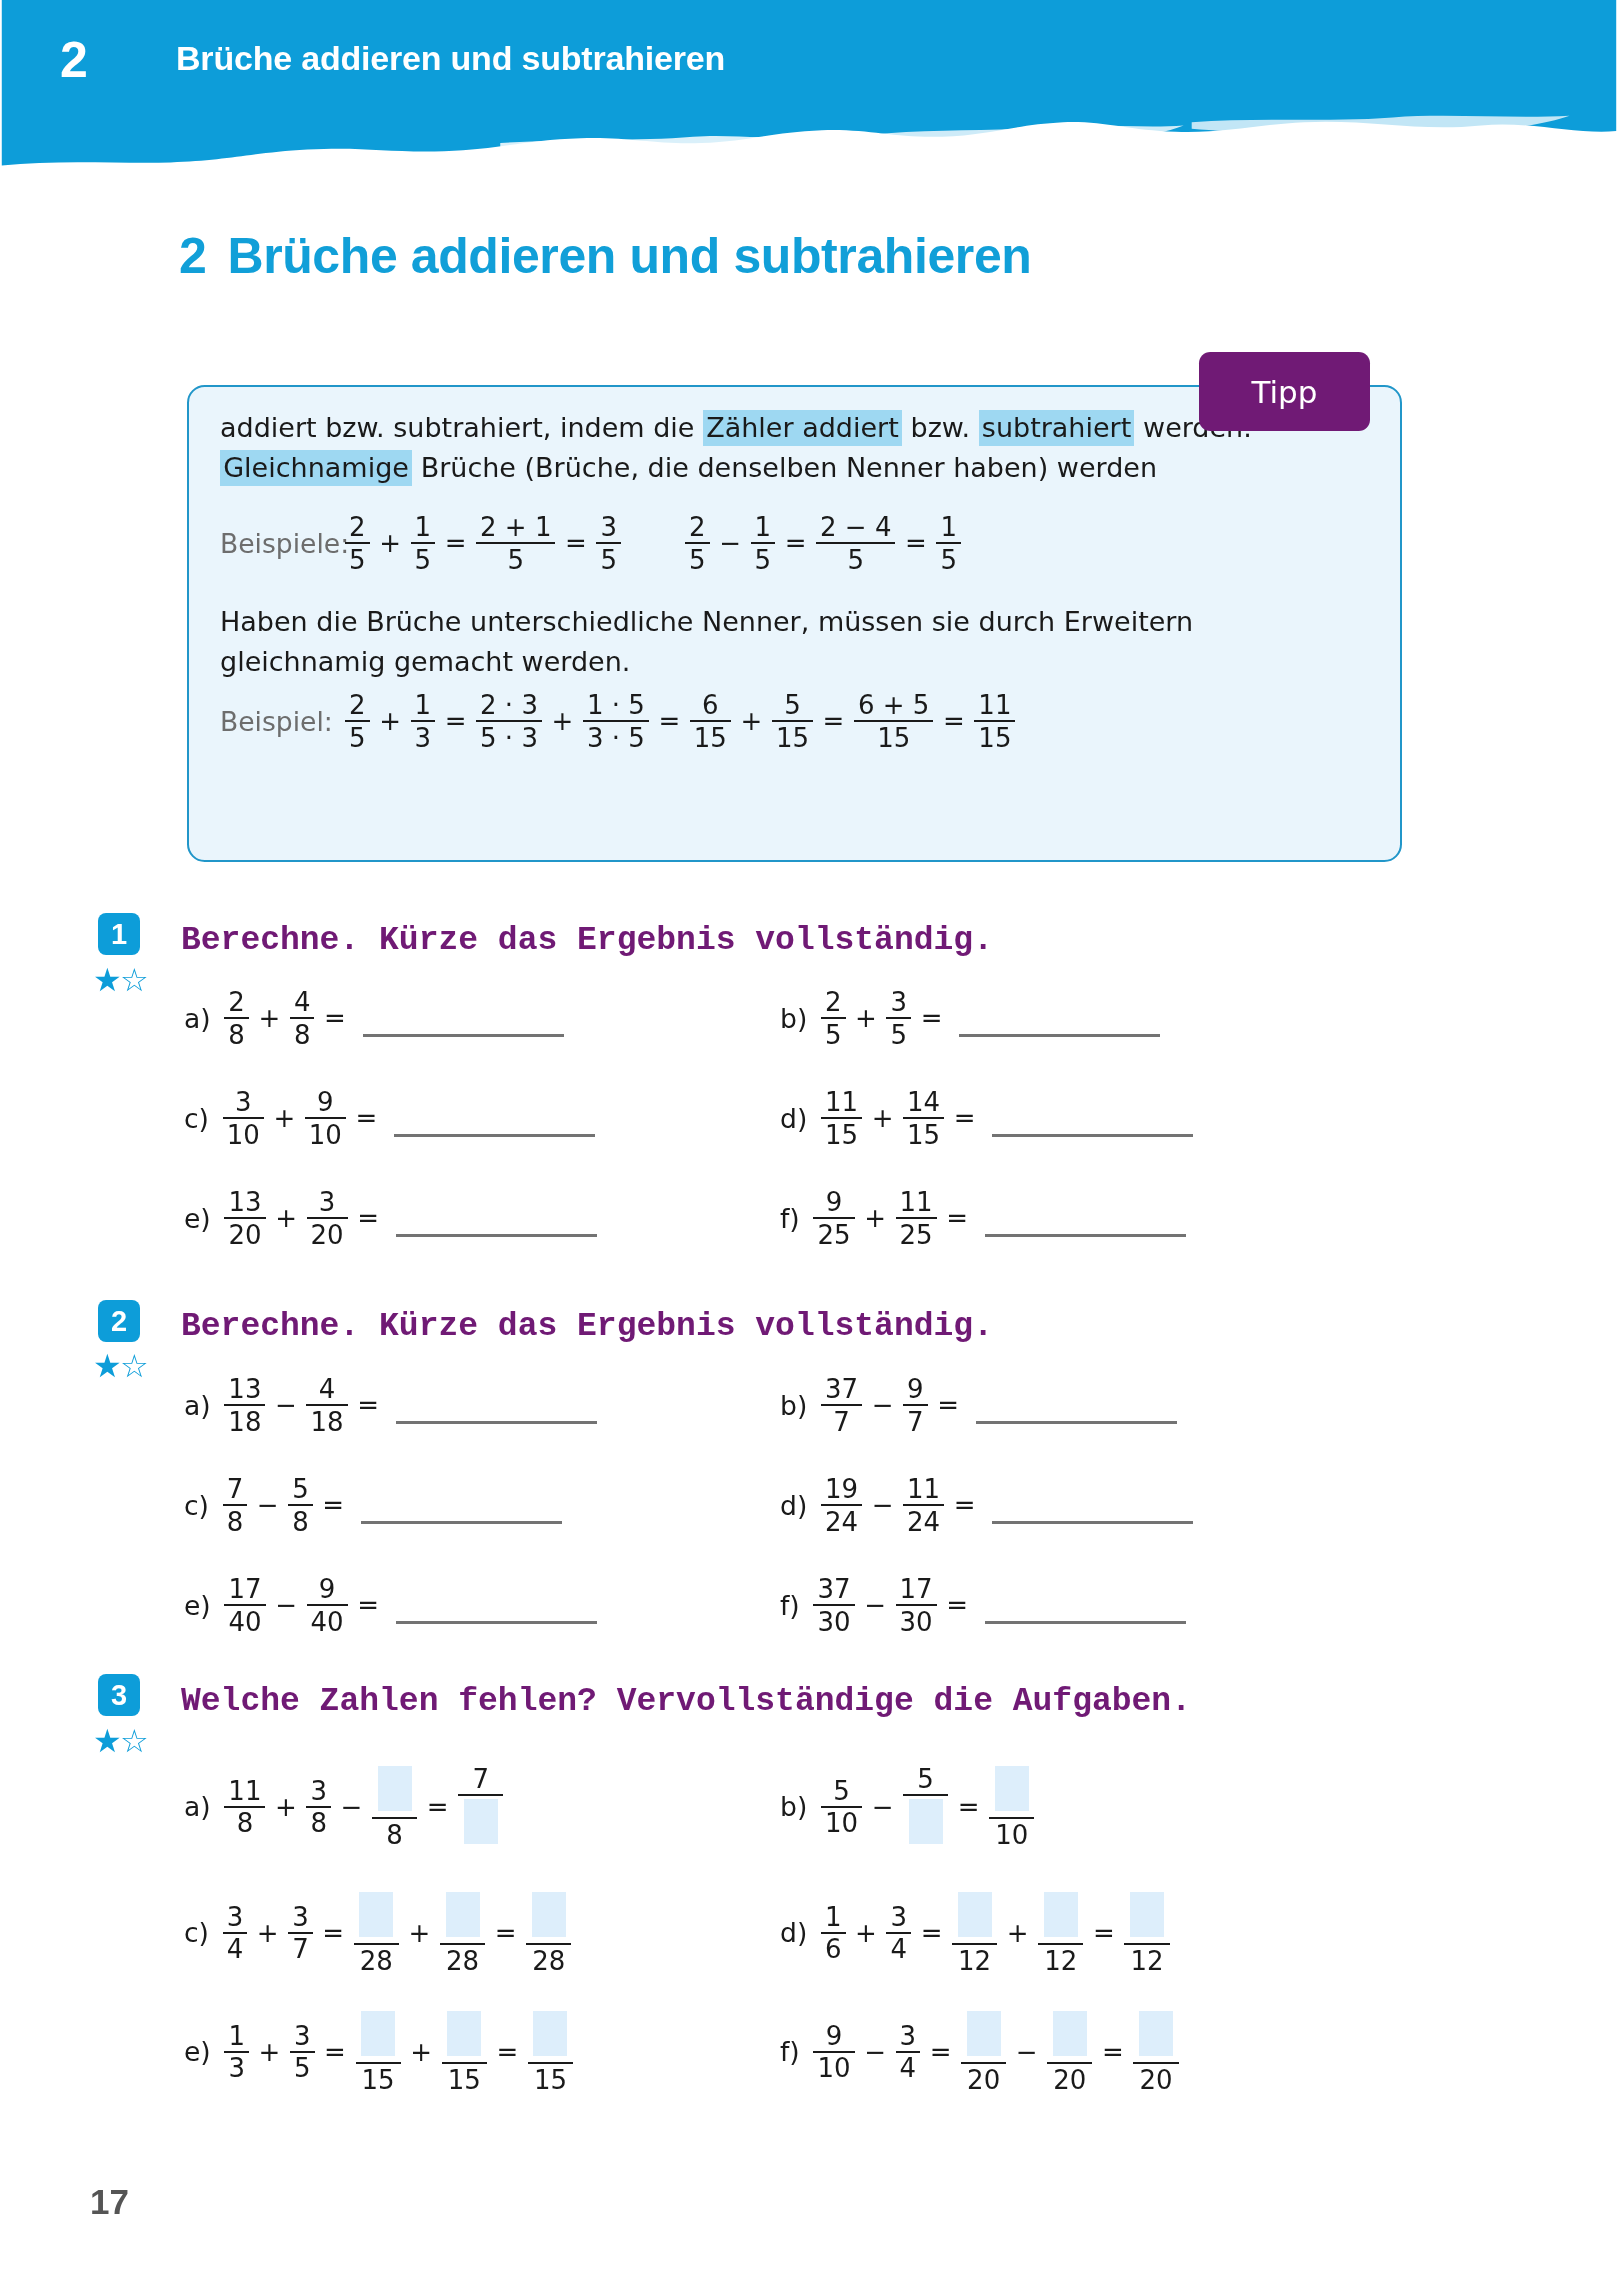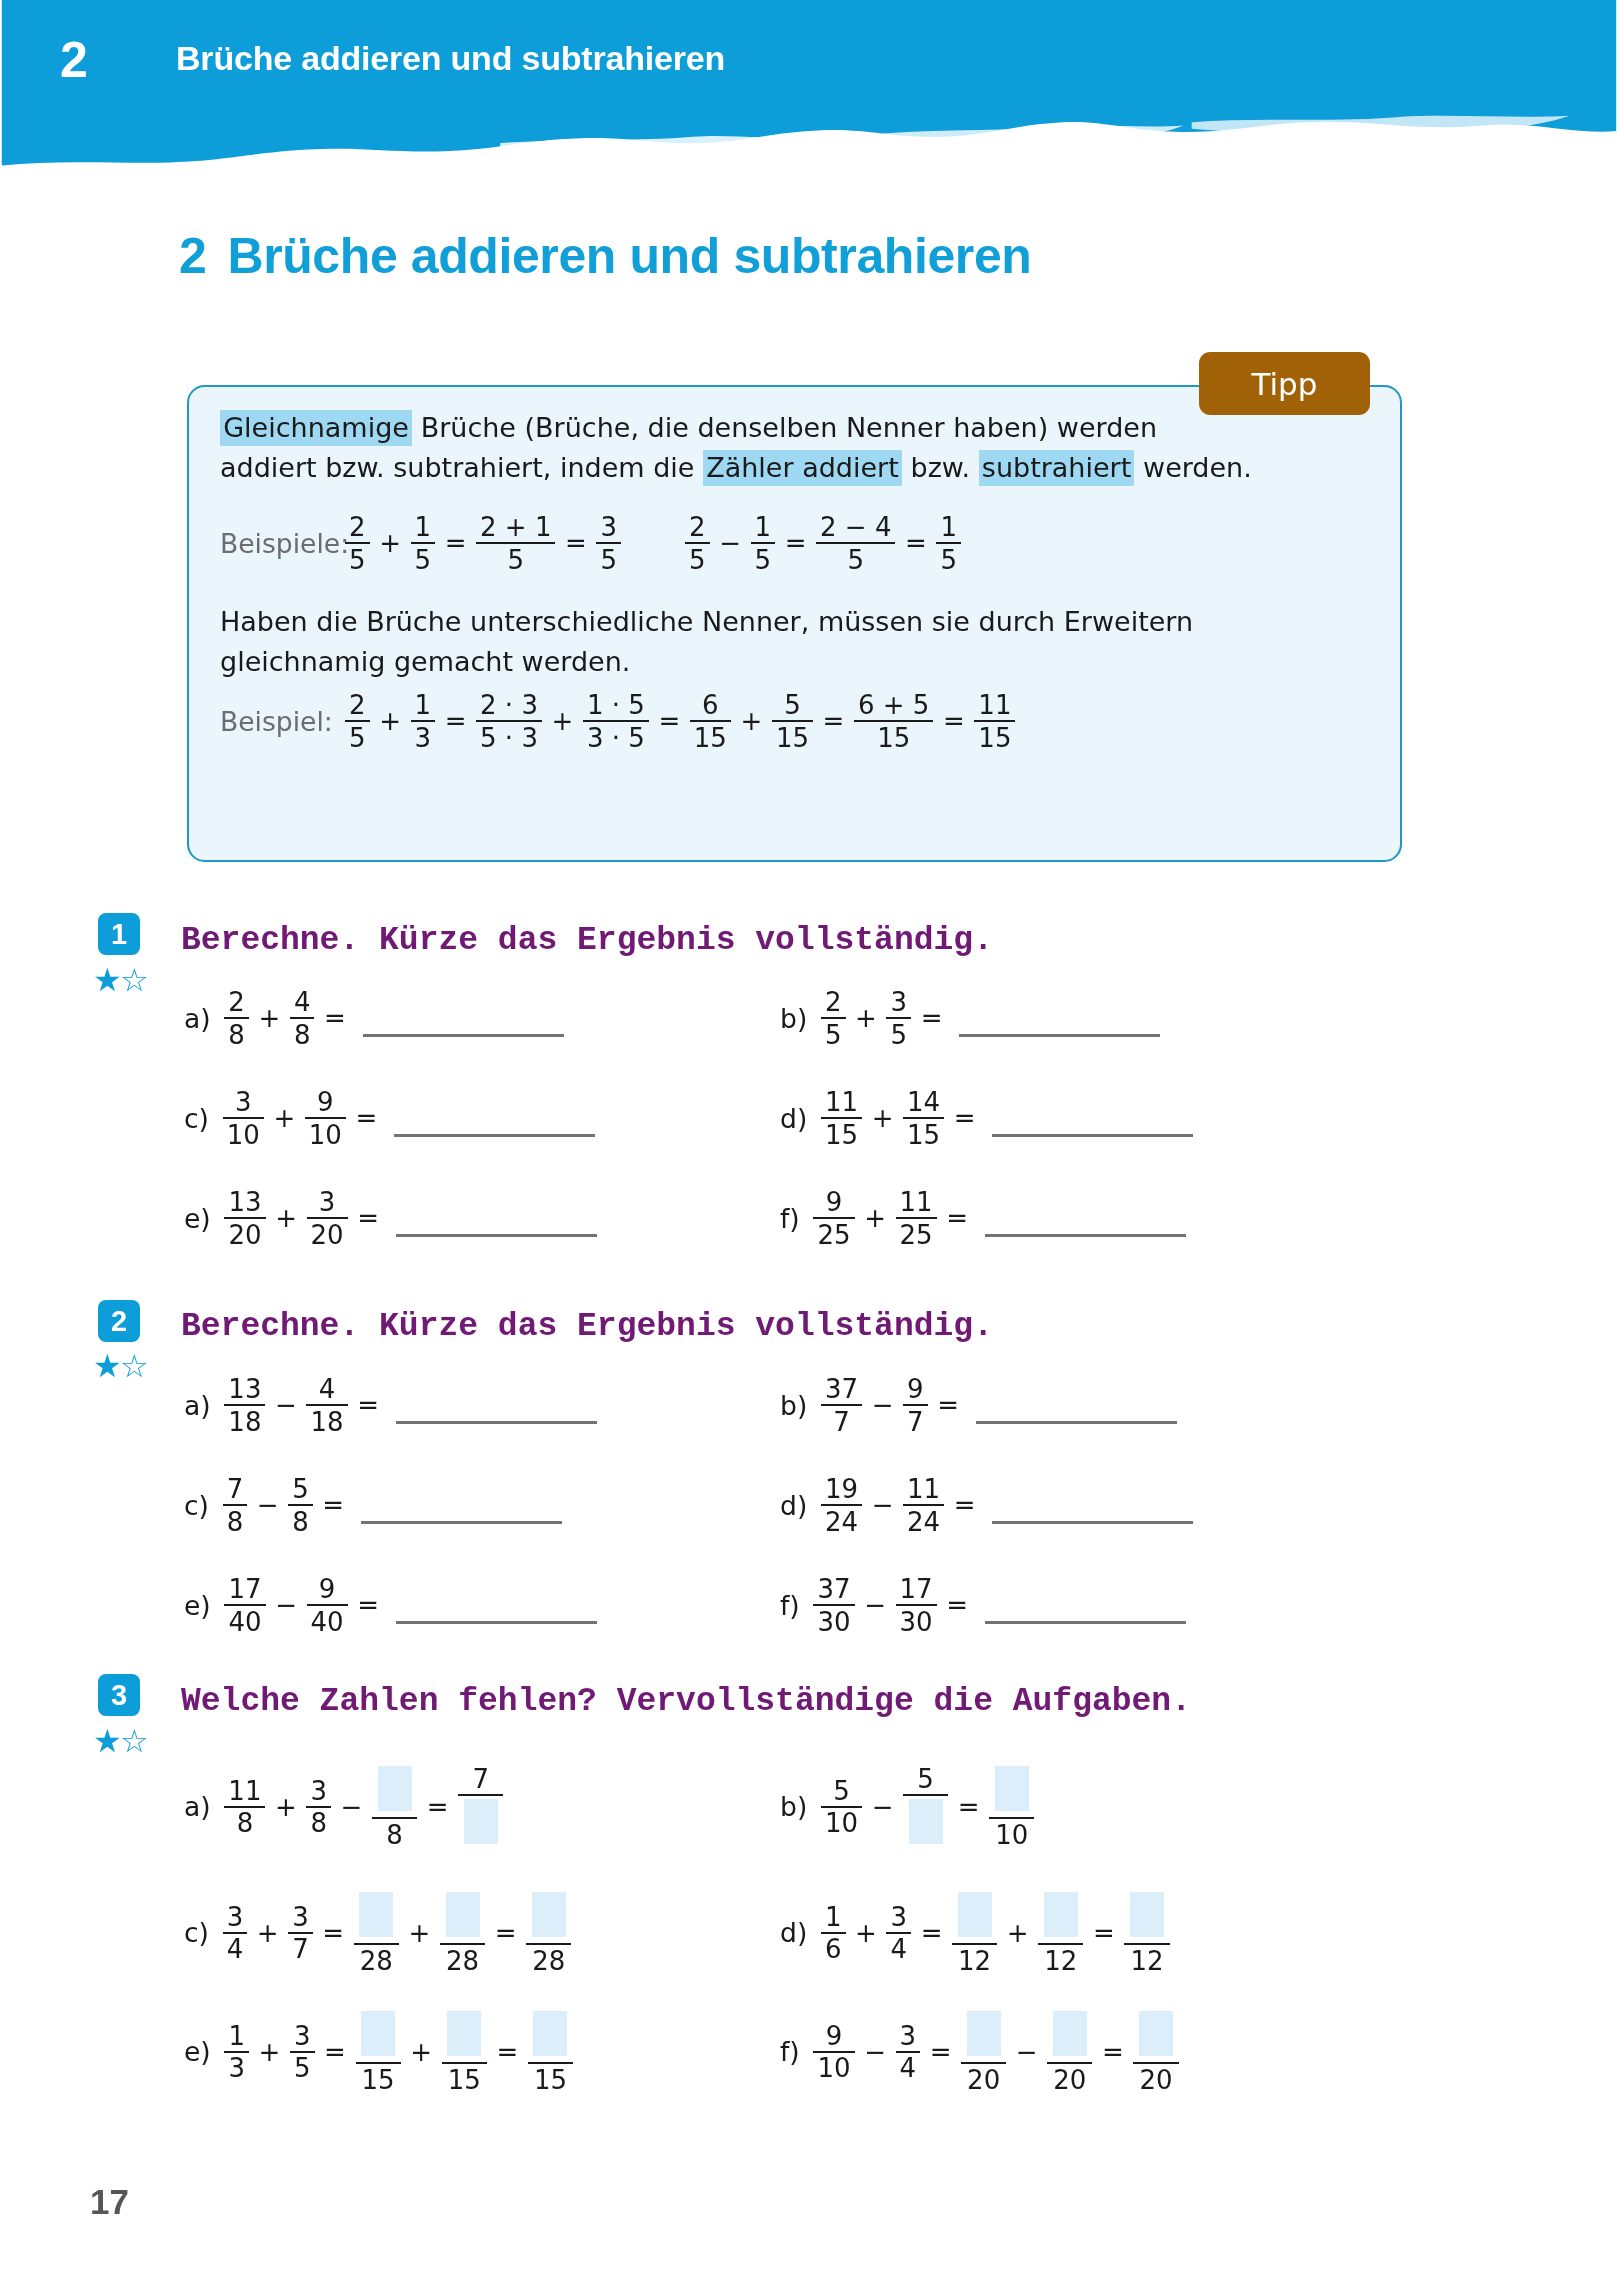--- a/index.html
+++ b/index.html
@@ -53,22 +53,22 @@
     font-family: "Liberation Sans Narrow", "Liberation Sans", sans-serif;
     letter-spacing: -0.4px;
     white-space: nowrap;
   }
   .page-title .num { margin-right: 21px; }
 
   
   .tipp-badge {
     position: absolute;
     left: 1199px; top: 352px;
-    width: 171px; height: 63px;
-    background: #a16207;
+    width: 171px; height: 79px;
+    background: #701a75;
     border-radius: 11.3px;
     z-index: 3;
     display: flex;
     align-items: center;
     justify-content: center;
     color: #ffffff;
     font-size: 31px;
     font-weight: normal;
     font-family: "DejaVu Sans", sans-serif;
   }
@@ -244,25 +244,25 @@
 
 <div class="page-title">
   <span class="num">2</span><span>Brüche addieren und subtrahieren</span>
 </div>
 
 <div class="tipp-badge">Tipp</div>
 <div class="tipp-box">
   <div class="tipp-box-inner">
 
     <div class="tipp-line">
+      <span>addiert bzw. subtrahiert, indem die </span><span class="hl">Zähler addiert</span><span> bzw. </span><span class="hl">subtrahiert</span><span> werden.</span>
+    </div>
+
+    <div class="tipp-line">
       <span class="hl">Gleichnamige</span><span> Brüche (Brüche, die denselben Nenner haben) werden</span>
-    </div>
-
-    <div class="tipp-line">
-      <span>addiert bzw. subtrahiert, indem die </span><span class="hl">Zähler addiert</span><span> bzw. </span><span class="hl">subtrahiert</span><span> werden.</span>
     </div>
 
 
     <div style="display:flex; align-items:center; margin-top:26px;">
       <span class="beispiel-label" style="width:121px;">Beispiele:</span>
 
       <span class="formula">
         <span class="frac">
           <span class="num">2</span>
           <span class="bar"></span>

